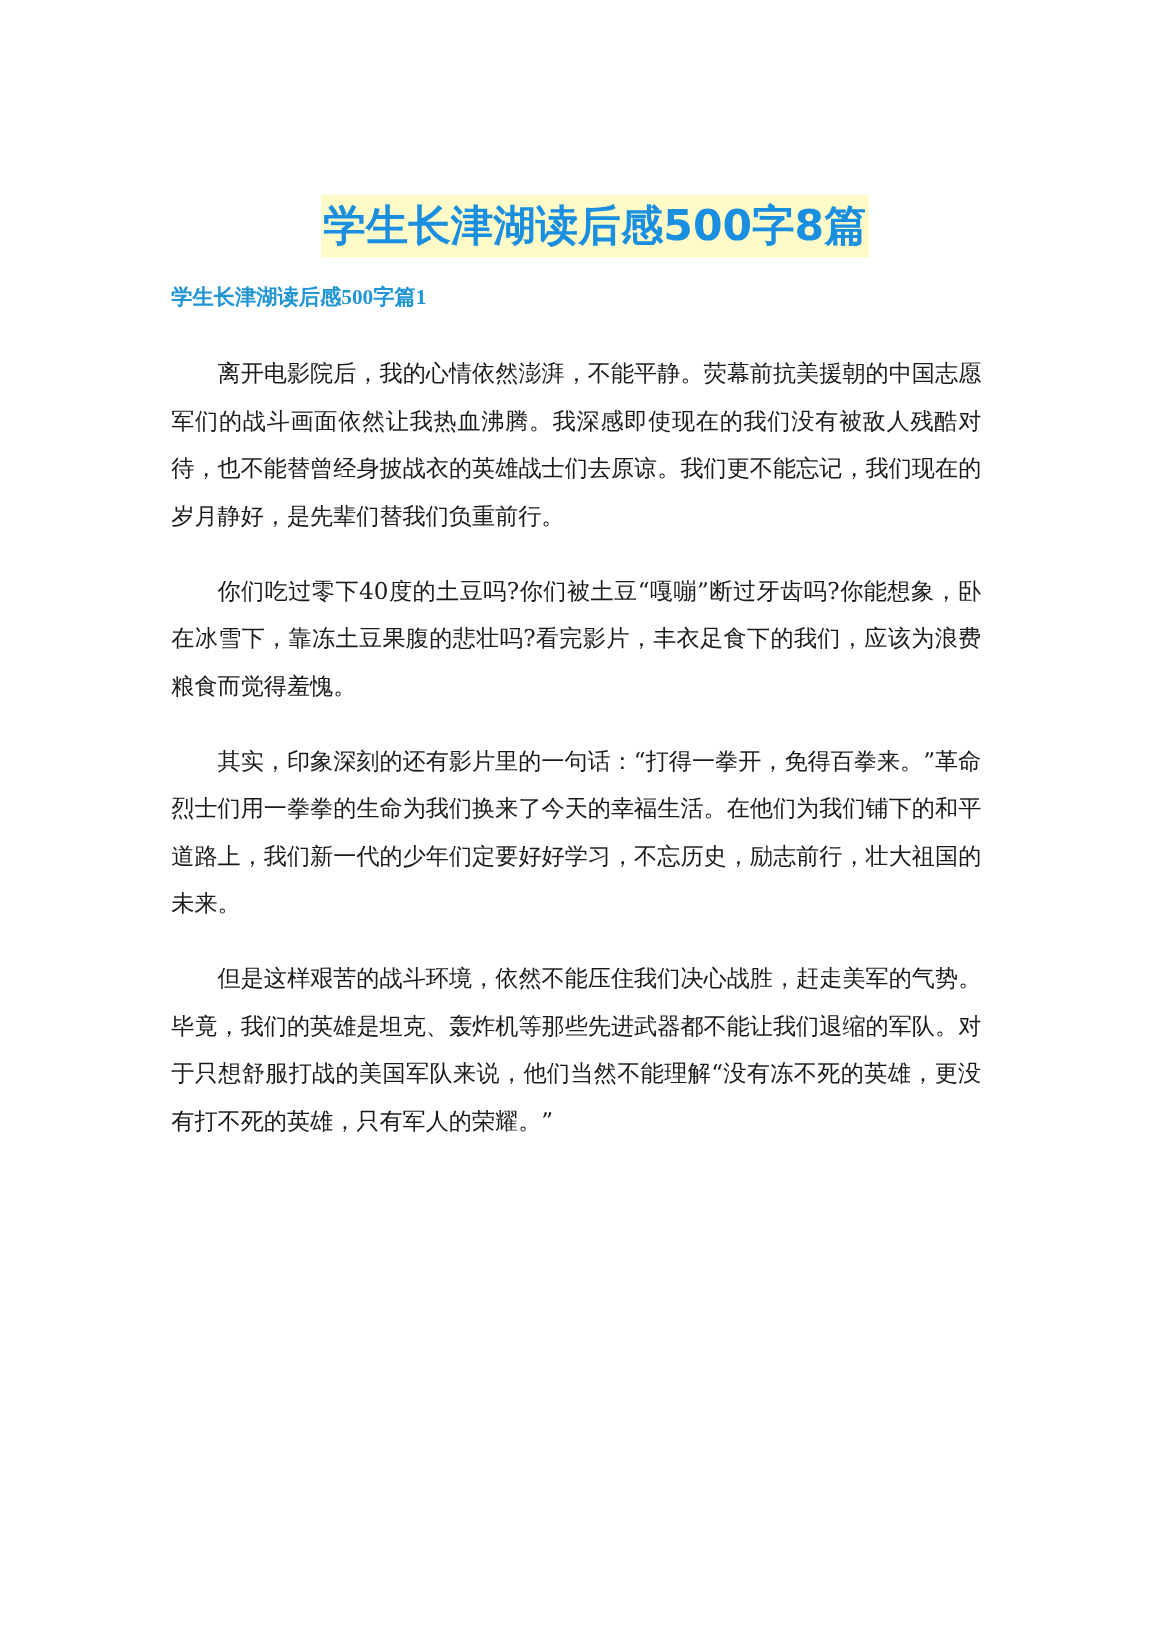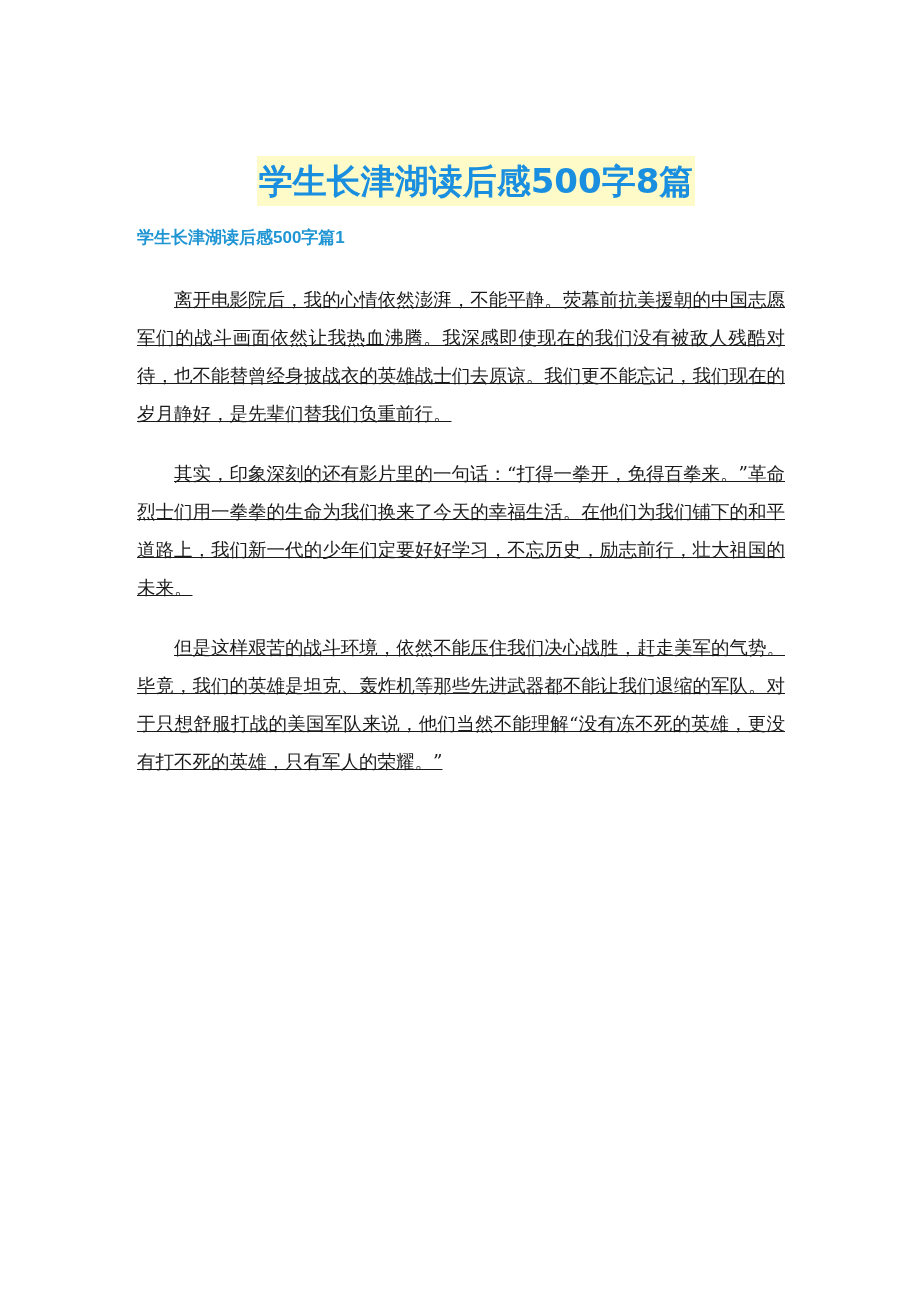--- a/index.html
+++ b/index.html
@@ -39,50 +39,50 @@
       line-height: 50px;
       height: 50px;
       padding: 0 2px;
       letter-spacing: 0px;
     }
     .section-heading {
       position: absolute;
       top: 226px;
       left: 137px;
       color: #1f95d3;
-      font-family: Liberation Sans, sans-serif;
+      font-family: Liberation Serif, serif;
       font-size: 17px;
       font-weight: bold;
       line-height: 24px;
       margin: 0;
     }
     .body-text {
       position: absolute;
       left: 137px;
       width: 648px;
       top: 281px;
     }
     .para {
       margin: 0 0 22px 0;
       font-size: 18.5px;
       line-height: 38px;
       text-indent: 2em;
       text-align: justify;
       color: #1a1a1a;
-      text-decoration: underline;
     }
   </style>
 </head>
 <body>
 
 <div class="page">
   <div class="title-wrap">
     <h1 class="title">学生长津湖读后感500字8篇</h1>
   </div>
 
   <h2 class="section-heading">学生长津湖读后感500字篇1</h2>
 
   <div class="body-text">
     <p class="para">离开电影院后，我的心情依然澎湃，不能平静。荧幕前抗美援朝的中国志愿军们的战斗画面依然让我热血沸腾。我深感即使现在的我们没有被敌人残酷对待，也不能替曾经身披战衣的英雄战士们去原谅。我们更不能忘记，我们现在的岁月静好，是先辈们替我们负重前行。</p>
+    <p class="para">你们吃过零下40度的土豆吗?你们被土豆“嘎嘣”断过牙齿吗?你能想象，卧在冰雪下，靠冻土豆果腹的悲壮吗?看完影片，丰衣足食下的我们，应该为浪费粮食而觉得羞愧。</p>
     <p class="para">其实，印象深刻的还有影片里的一句话：“打得一拳开，免得百拳来。”革命烈士们用一拳拳的生命为我们换来了今天的幸福生活。在他们为我们铺下的和平道路上，我们新一代的少年们定要好好学习，不忘历史，励志前行，壮大祖国的未来。</p>
     <p class="para">但是这样艰苦的战斗环境，依然不能压住我们决心战胜，赶走美军的气势。毕竟，我们的英雄是坦克、轰炸机等那些先进武器都不能让我们退缩的军队。对于只想舒服打战的美国军队来说，他们当然不能理解“没有冻不死的英雄，更没有打不死的英雄，只有军人的荣耀。”</p>
   </div>
 </div>
 
 </body></html>

